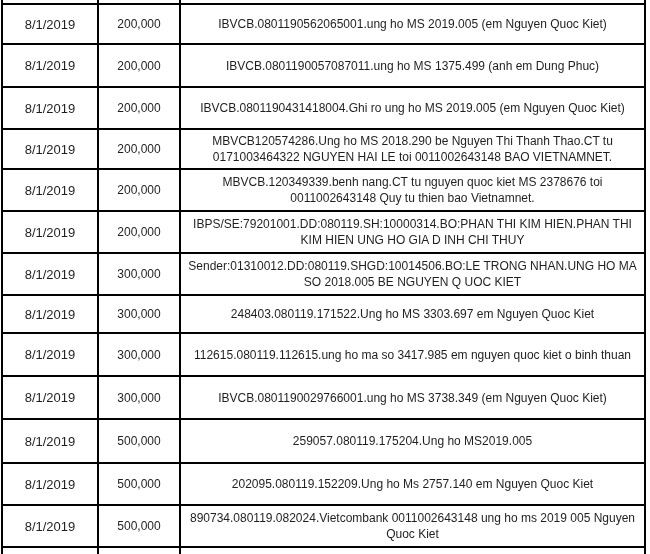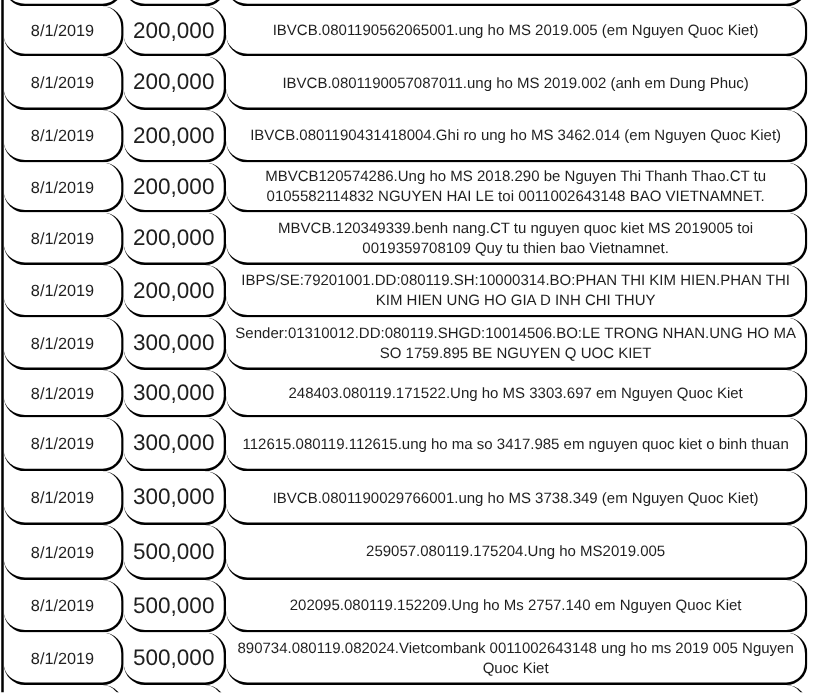--- a/index.html
+++ b/index.html
@@ -30,24 +30,23 @@
   .cell {
     border-right: 2px solid #000000;
     border-bottom: 2px solid #000000;
     display: flex;
     align-items: center;
     justify-content: center;
     text-align: center;
     color: #1f1f1f;
     box-sizing: border-box;
     overflow: hidden;
-    border-radius: 17px;
   }
   .cell.date   { font-size: 13px; }
-  .cell.amount { font-size: 18px; }
+  .cell.amount { font-size: 12px; }
   .cell.desc   {
     font-size: 12px;
     line-height: 16px;
     padding: 0 4px;
   }
 </style>
 </head>
 <body>
 
 <div class="screen">
@@ -61,51 +60,51 @@
 
     <div class="row">
       <div class="cell date">8/1/2019</div>
       <div class="cell amount">200,000</div>
       <div class="cell desc">IBVCB.0801190562065001.ung ho MS 2019.005 (em Nguyen Quoc Kiet)</div>
     </div>
 
     <div class="row">
       <div class="cell date">8/1/2019</div>
       <div class="cell amount">200,000</div>
-      <div class="cell desc">IBVCB.0801190057087011.ung ho MS 2019.002 (anh em Dung Phuc)</div>
+      <div class="cell desc">IBVCB.0801190057087011.ung ho MS 1375.499 (anh em Dung Phuc)</div>
     </div>
 
     <div class="row">
       <div class="cell date">8/1/2019</div>
       <div class="cell amount">200,000</div>
-      <div class="cell desc">IBVCB.0801190431418004.Ghi ro ung ho MS 3462.014 (em Nguyen Quoc Kiet)</div>
+      <div class="cell desc">IBVCB.0801190431418004.Ghi ro ung ho MS 2019.005 (em Nguyen Quoc Kiet)</div>
     </div>
 
     <div class="row">
       <div class="cell date">8/1/2019</div>
       <div class="cell amount">200,000</div>
-      <div class="cell desc">MBVCB120574286.Ung ho MS 2018.290 be Nguyen Thi Thanh Thao.CT tu 0105582114832 NGUYEN HAI LE toi 0011002643148 BAO VIETNAMNET.</div>
+      <div class="cell desc">MBVCB120574286.Ung ho MS 2018.290 be Nguyen Thi Thanh Thao.CT tu 0171003464322 NGUYEN HAI LE toi 0011002643148 BAO VIETNAMNET.</div>
     </div>
 
     <div class="row">
       <div class="cell date">8/1/2019</div>
       <div class="cell amount">200,000</div>
-      <div class="cell desc">MBVCB.120349339.benh nang.CT tu nguyen quoc kiet MS 2019005 toi 0019359708109 Quy tu thien bao Vietnamnet.</div>
+      <div class="cell desc">MBVCB.120349339.benh nang.CT tu nguyen quoc kiet MS 2378676 toi 0011002643148 Quy tu thien bao Vietnamnet.</div>
     </div>
 
     <div class="row">
       <div class="cell date">8/1/2019</div>
       <div class="cell amount">200,000</div>
       <div class="cell desc">IBPS/SE:79201001.DD:080119.SH:10000314.BO:PHAN THI KIM HIEN.PHAN THI KIM HIEN UNG HO GIA D INH CHI THUY</div>
     </div>
 
     <div class="row">
       <div class="cell date">8/1/2019</div>
       <div class="cell amount">300,000</div>
-      <div class="cell desc">Sender:01310012.DD:080119.SHGD:10014506.BO:LE TRONG NHAN.UNG HO MA SO 1759.895 BE NGUYEN Q UOC KIET</div>
+      <div class="cell desc">Sender:01310012.DD:080119.SHGD:10014506.BO:LE TRONG NHAN.UNG HO MA SO 2018.005 BE NGUYEN Q UOC KIET</div>
     </div>
 
     <div class="row">
       <div class="cell date">8/1/2019</div>
       <div class="cell amount">300,000</div>
       <div class="cell desc">248403.080119.171522.Ung ho MS 3303.697 em Nguyen Quoc Kiet</div>
     </div>
 
     <div class="row">
       <div class="cell date">8/1/2019</div>

